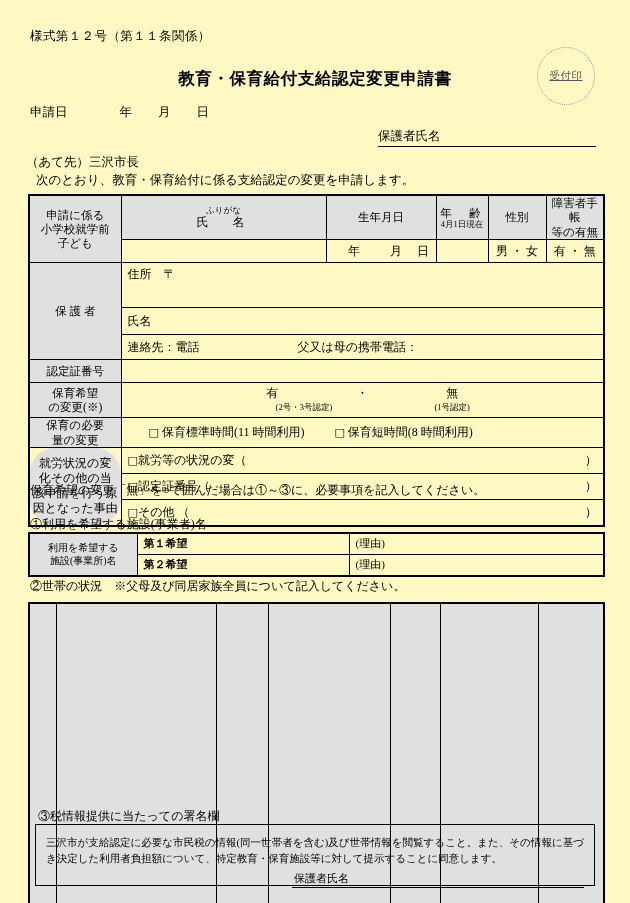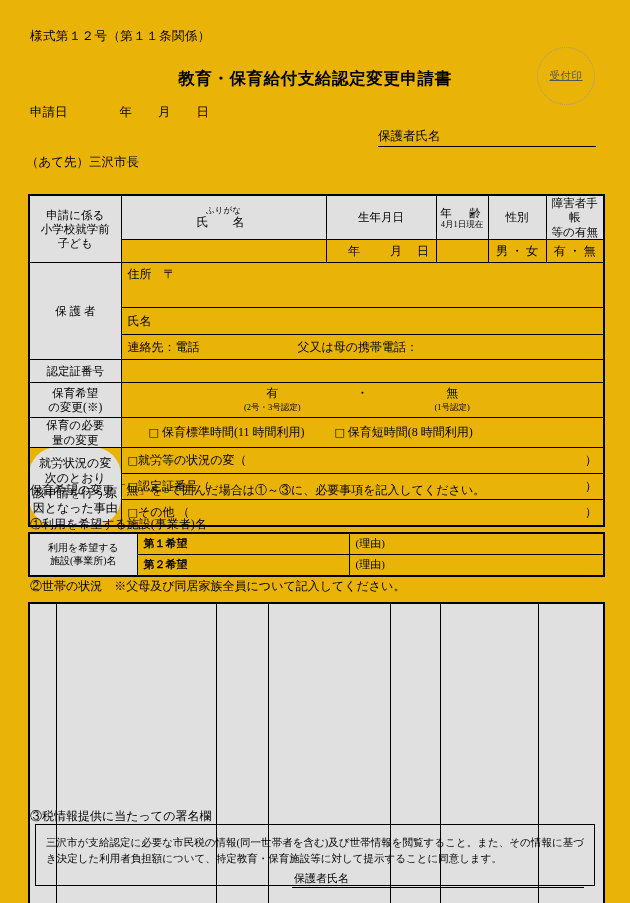--- a/index.html
+++ b/index.html
@@ -8,21 +8,21 @@
     background: #ffffff;
   }
   body {
     font-family: "Liberation Serif", "DejaVu Serif", serif;
     color: #000000;
   }
   .page {
     position: relative;
     width: 630px;
     height: 903px;
-    background: #eab308;
+    background: #fef9c3;
     overflow: hidden;
     box-sizing: border-box;
   }
 
   
   .form-no {
     position: absolute;
     left: 30px;
     top: 28px;
     font-size: 12.5px;
@@ -200,21 +200,21 @@
   .vert-wrap {
     display: flex;
     align-items: center;
     justify-content: center;
     height: 100%;
   }
 
   
   .sec3-title {
     position: absolute;
-    left: 30px;
+    left: 38px;
     top: 808px;
     font-size: 12px;
     white-space: nowrap;
     text-align: right;
   }
   .consent-box {
     position: absolute;
     left: 35px;
     top: 824px;
     width: 560px;
@@ -252,20 +252,21 @@
     <span>受付印</span>
   </div>
 
   <div class="apply-date">
     <span>申請日</span><span class="sp1"></span><span>年</span><span class="sp2"></span><span>月</span><span class="sp3"></span><span>日</span>
   </div>
 
   <div class="guardian-sign-top">保護者氏名</div>
 
   <div class="addressee">（あて先）三沢市長</div>
+  <div class="intro-line">次のとおり、教育・保育給付に係る支給認定の変更を申請します。</div>
 
   <div class="t1">
     <table class="form outer-thick">
       <colgroup>
         <col style="width:92px">
         <col style="width:205px">
         <col style="width:110px">
         <col style="width:52px">
         <col style="width:58px">
         <col style="width:58px">
@@ -333,21 +334,21 @@
           <div style="line-height:1.15;">
             <span style="display:inline-block;width:120px;text-align:center;">
               <span>有</span>
             </span><span style="display:inline-block;width:60px;text-align:center;">
               <span>・</span>
             </span><span style="display:inline-block;width:120px;text-align:center;">
               <span>無</span>
             </span>
           </div>
           <div style="line-height:1.1;">
-            <span class="small" style="display:inline-block;width:120px;text-align:center;">(2号・3号認定)</span><span style="display:inline-block;width:60px;"></span><span class="small" style="display:inline-block;width:120px;text-align:center;">(1号認定)</span>
+            <span class="small" style="display:inline-block;width:120px;text-align:right;">(2号・3号認定)</span><span style="display:inline-block;width:60px;"></span><span class="small" style="display:inline-block;width:120px;text-align:center;">(1号認定)</span>
           </div>
         </td>
       </tr>
 
       <tr>
         <td class="hd">
           <span>保育の必要</span><br>
           <span>量の変更</span>
         </td>
         <td colspan="5" class="lft" style="height:28px;">
@@ -356,21 +357,21 @@
           <span>保育標準時間(11 時間利用)</span>
           <span style="display:inline-block;width:24px;"></span>
           <span class="cb">□</span>
           <span>保育短時間(8 時間利用)</span>
         </td>
       </tr>
 
       <tr>
         <td class="hd" rowspan="3" style="font-size:12px;border-radius:28px;">
           <span>就労状況の変</span><br>
-          <span>次のとおり</span><br>
+          <span>化その他の当</span><br>
           <span>該申請を行う原</span><br>
           <span>因となった事由</span>
         </td>
         <td colspan="5" class="lft" style="height:25px;position:relative;">
           <span class="cb">□</span><span>就労等の状況の変（</span>
           <span style="position:absolute;right:6px;">）</span>
         </td>
       </tr>
       <tr>
         <td colspan="5" class="lft" style="height:25px;position:relative;">

